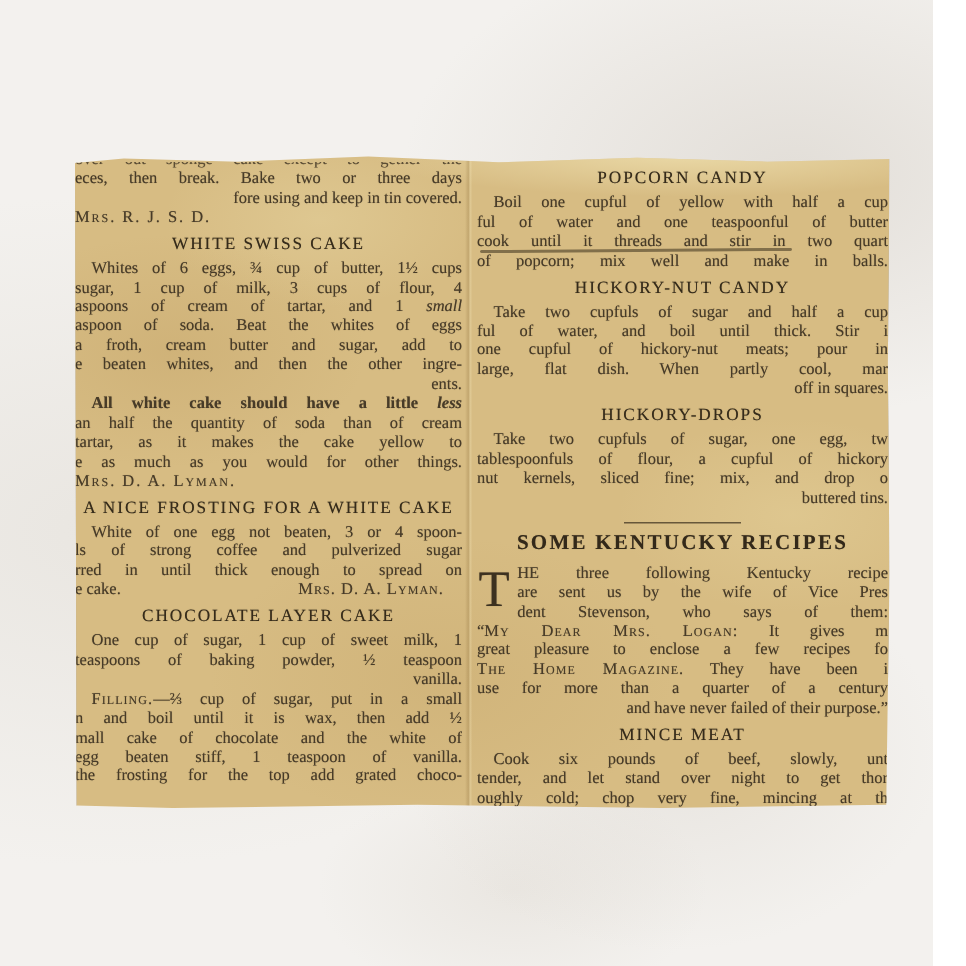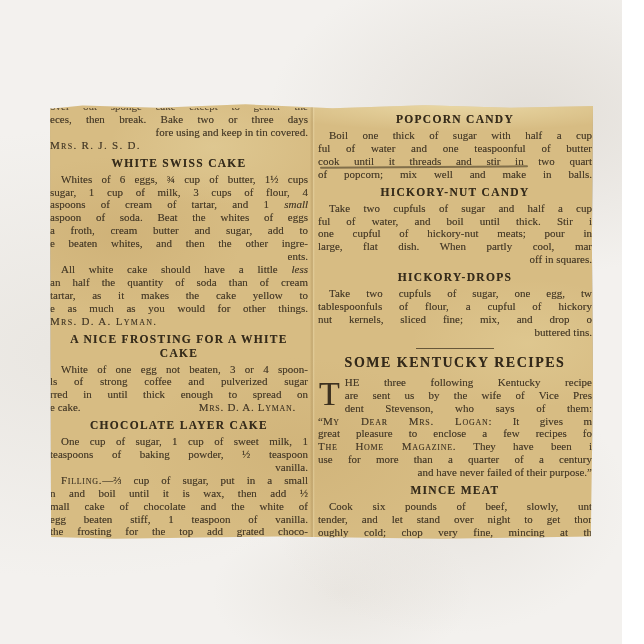--- a/index.html
+++ b/index.html
@@ -39,21 +39,21 @@
     text-shadow:0 0 .5px rgba(71,59,40,.55);
   }
   .col-left{left:0;width:258px;}
   .col-right{left:268px;width:274px;}
   .col > div{min-height:0;}
   .b-line{text-align:justify;text-align-last:justify;}
   .b-lineL{text-align:right;}
   .b-cut{text-align:justify;text-align-last:justify;margin-top:-8px;opacity:.85;}
   .b-by{font-variant:small-caps;letter-spacing:1.3px;padding-right:16px;}
   .b-h{
-    font-weight:bold;text-align:center;letter-spacing:1.3px;
+    font-weight:normal;text-align:center;letter-spacing:1.3px;
     font-size:11.5px;line-height:14px;margin:4px 0 3px;color:#352b1a;
   }
   .col-right .b-h:first-child{margin-top:0;}
   .b-H{
     font-weight:bold;text-align:center;letter-spacing:1.5px;
     font-size:14px;line-height:20px;margin:4px 0 3px;color:#33291a;
   }
   .b-rule{width:78px;height:1px;background:rgba(64,52,32,.75);margin:9px auto 3px;}
   .b-split{display:flex;justify-content:space-between;padding-right:12px;}
   .b-dropcap{overflow:visible;}
@@ -81,21 +81,21 @@
         <div class="b-lineL">fore using and keep in tin covered.</div>
         <div class="b-by">Mrs. R. J. S. D.</div>
         <div class="b-h">WHITE SWISS CAKE</div>
         <div class="b-line " style="padding-left: 11px;">Whites of 6 eggs, ¾ cup of butter, 1½ cups</div>
         <div class="b-line">sugar, 1 cup of milk, 3 cups of flour, 4</div>
         <div class="b-line">aspoons of cream of tartar, and 1 <i>small</i></div>
         <div class="b-line">aspoon of soda.  Beat the whites of eggs</div>
         <div class="b-line">a froth, cream butter and sugar, add to</div>
         <div class="b-line">e beaten whites, and then the other ingre-</div>
         <div class="b-lineL">ents.</div>
-        <div class="b-line " style="padding-left: 11px;">All white cake should have a little <i>less</i></div>
+        <div class="b-line " style="padding-left: 11px; font-weight: bold;">All white cake should have a little <i>less</i></div>
         <div class="b-line">an half the quantity of soda than of cream</div>
         <div class="b-line">tartar, as it makes the cake yellow to</div>
         <div class="b-line">e as much as you would for other things.</div>
         <div class="b-by">Mrs. D. A. Lyman.</div>
         <div class="b-h">A NICE FROSTING FOR A WHITE CAKE</div>
         <div class="b-line " style="padding-left: 11px;">White of one egg not beaten, 3 or 4 spoon-</div>
         <div class="b-line">ls of strong coffee and pulverized sugar</div>
         <div class="b-line">rred in until thick enough to spread on</div>
         <div class="b-split">
           <span>e cake.</span>
@@ -107,21 +107,21 @@
         <div class="b-lineL">vanilla.</div>
         <div class="b-line " style="padding-left: 11px;"><span class="sc">Filling.</span>—⅔ cup of sugar, put in a small</div>
         <div class="b-line">n and boil until it is wax, then add ½</div>
         <div class="b-line">mall cake of chocolate and the white of</div>
         <div class="b-line">egg beaten stiff, 1 teaspoon of vanilla.</div>
         <div class="b-line">the frosting for the top add grated choco-</div>
       </div>
     <div class="col col-right">
       <div class="ink-strike"></div>
     <div class="b-h">POPCORN CANDY</div>
-        <div class="b-line " style="padding-left: 11px;">Boil one thick of sugar with half a cup</div>
+        <div class="b-line " style="padding-left: 11px;">Boil one cupful of yellow with half a cup</div>
         <div class="b-line">ful of water and one teaspoonful of butter</div>
         <div class="b-line">cook until it threads and stir in two quart</div>
         <div class="b-line">of popcorn; mix well and make in balls.</div>
         <div class="b-h">HICKORY-NUT CANDY</div>
         <div class="b-line " style="padding-left: 11px;">Take two cupfuls of sugar and half a cup</div>
         <div class="b-line">ful of water, and boil until thick.  Stir i</div>
         <div class="b-line">one cupful of hickory-nut meats; pour in</div>
         <div class="b-line">large, flat dish.  When partly cool, mar</div>
         <div class="b-lineL">off in squares.</div>
         <div class="b-h">HICKORY-DROPS</div>

